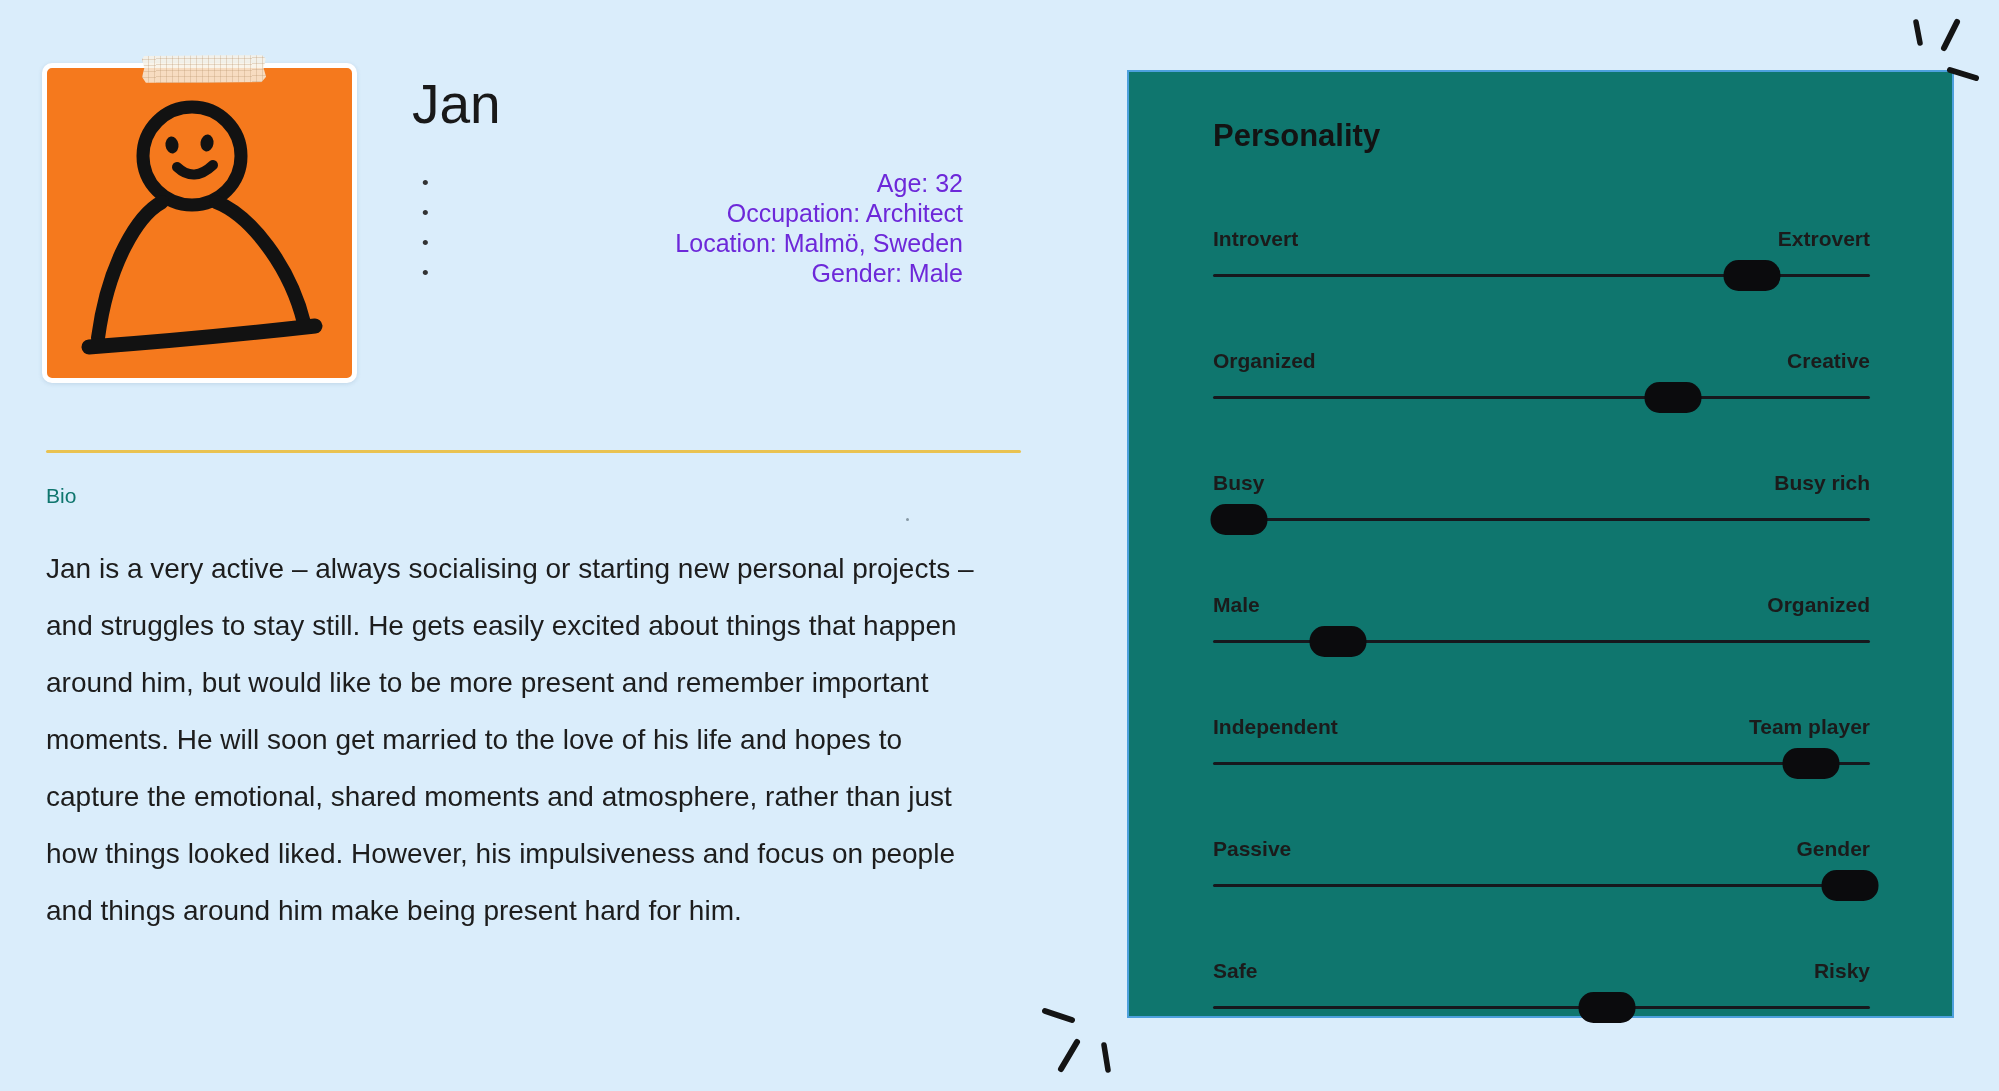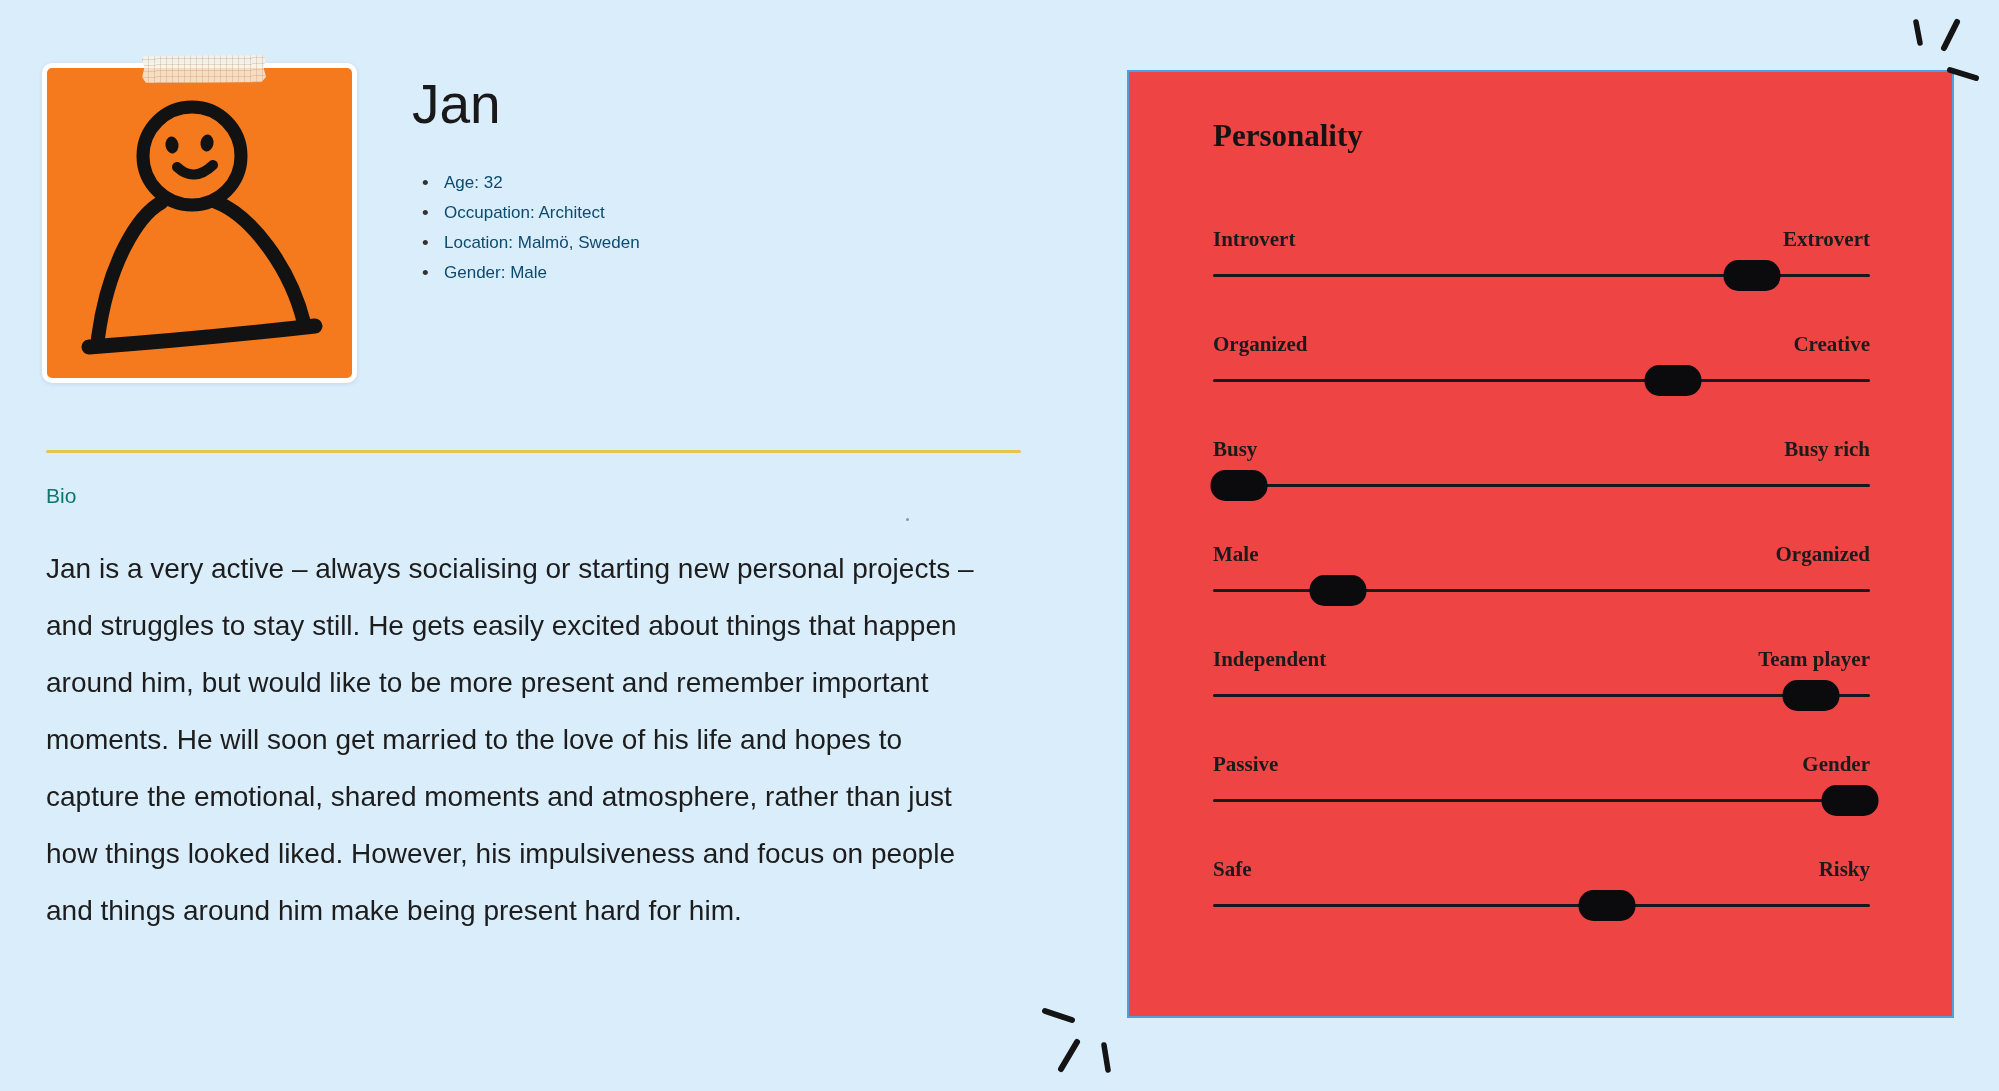--- a/index.html
+++ b/index.html
@@ -33,21 +33,21 @@
   }
 
   
   .persona-name {
     position:absolute; left:412px; top:74px;
     font-size:55px; font-weight:normal; color:#191919; line-height:1.1;
   }
   .details-list {
     position:absolute; left:418px; top:168px; width:545px;
     list-style:none;
-    font-size:17px; line-height:30px; color:#0c4a6e;
+    font-size:25px; line-height:30px; color:#6d28d9;text-align:right;
   }
   .details-list li { position:relative; padding-left:26px; }
   .details-list li::before {
     content:"•"; position:absolute; left:4px; top:0;
     font-size:19px; color:#333;
   }
 
   .divider {
     position:absolute; left:46px; top:450px; width:975px; height:3px;
     border-radius:2px; background:#e9c251;
@@ -61,33 +61,32 @@
     font-size:28px; line-height:57px; color:#1d1d1d;
   }
   .speck {
     position:absolute; left:906px; top:518px; width:3px; height:3px;
     border-radius:50%; background:#5a6b77; opacity:.65;
   }
 
   
   .personality-panel {
     position:absolute; left:1127px; top:70px; width:827px; height:948px;
-    background:#ef4444;
+    background:#0f766e;
     border:2px solid #4da0dd;
     padding:46px 82px 0 84px;
-    font-family:Liberation Serif, serif;
   }
   .panel-title {
     font-size:31px; font-weight:bold; color:#131313;
     margin-bottom:72px;
   }
   .slider-row { height:105px; }
   .slider-labels {
     display:flex; justify-content:space-between;
-    font-size:21px; font-weight:bold; color:#1b1b1b; line-height:26px;
+    font-size:21px; font-weight:bold; color:#1b1b1b; line-height:26px;margin-top:17px;
   }
   .slider-track-wrap { position:relative; margin-top:7px; height:32px; }
   .slider-track {
     position:absolute; left:0; right:0; top:15px; height:3px;
     background:#16181d; border-radius:2px;
   }
   .slider-knob {
     position:absolute; top:1px; width:57px; height:31px;
     background:#0b0b0d; border-radius:15px;
     transform:translateX(-50%);

